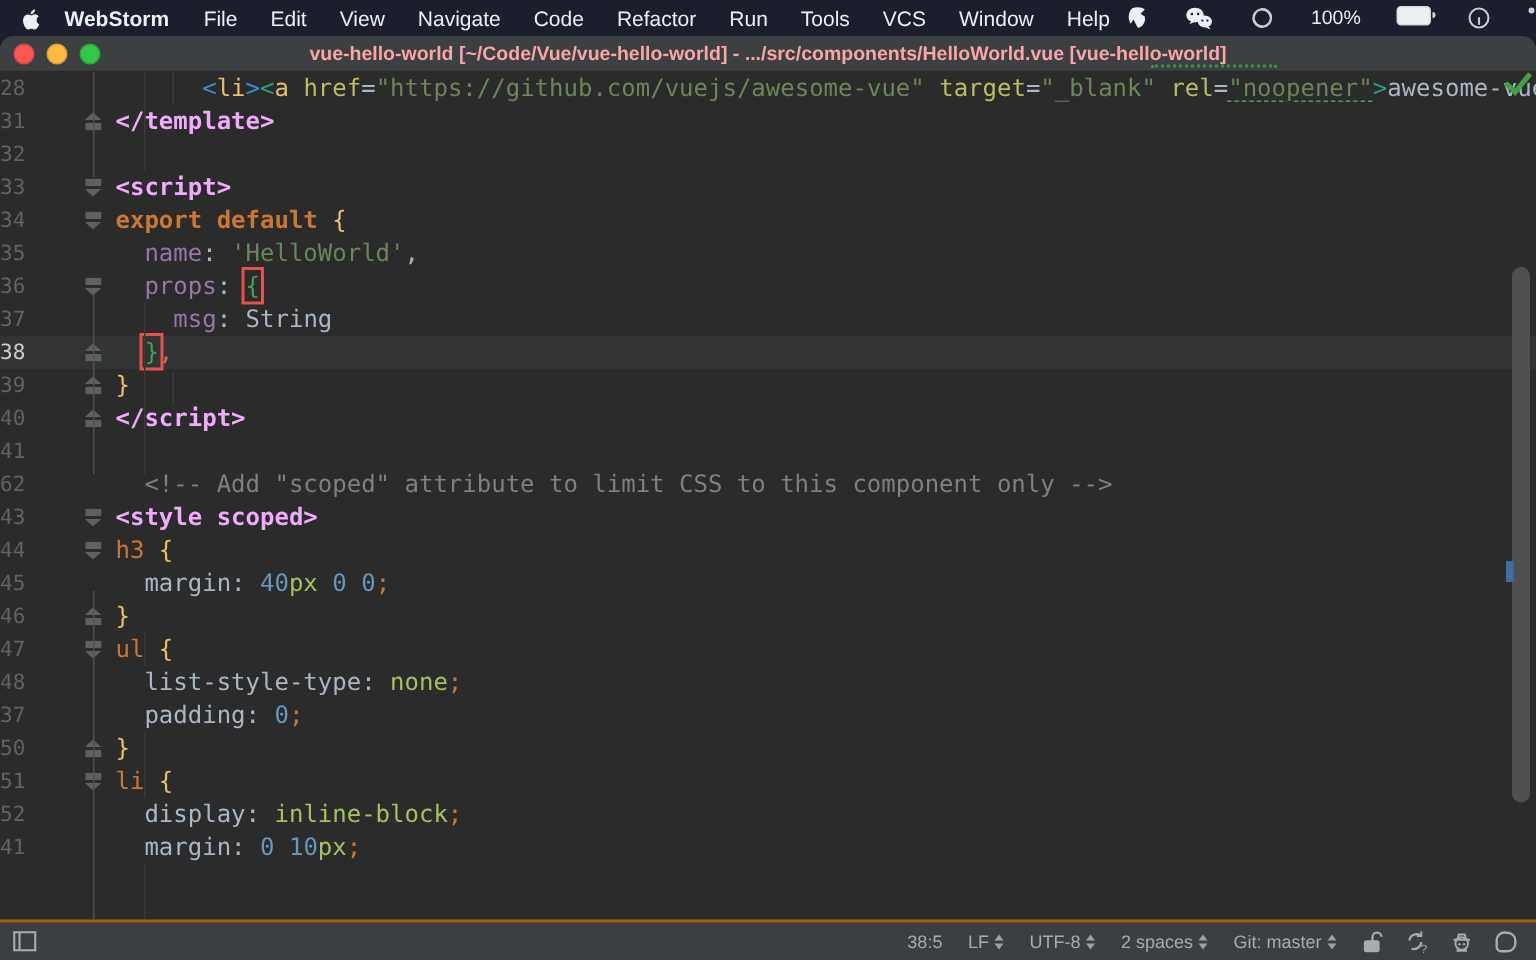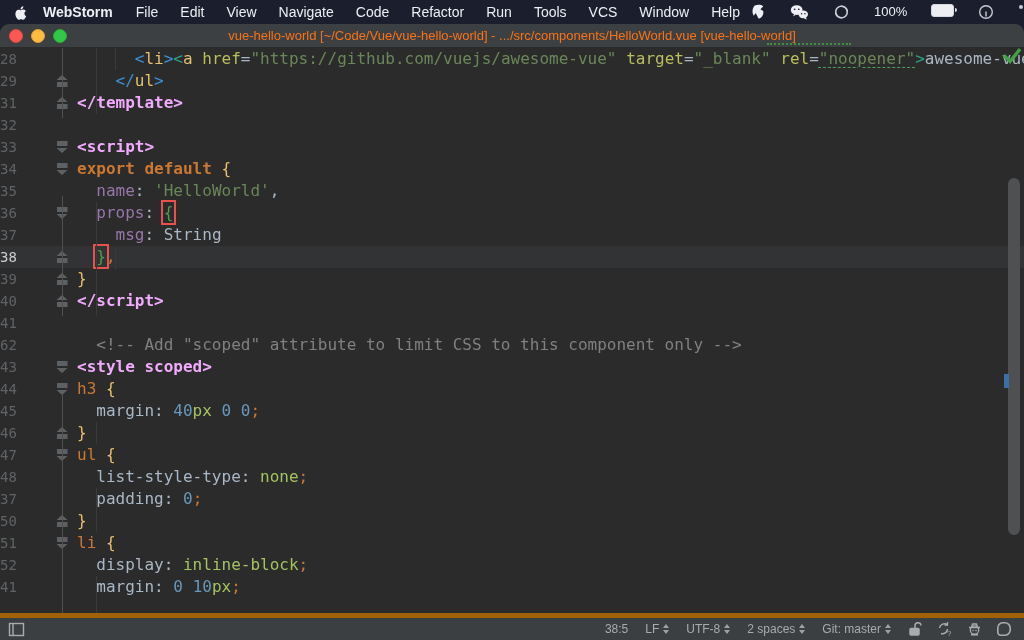--- a/index.html
+++ b/index.html
@@ -20,21 +20,21 @@
 
   
   .titlebar{position:absolute;top:24px;left:0;width:1024px;height:24px;background:#3D4042;
             border-radius:9px 9px 0 0;border-bottom:1px solid #2A2A2A;box-sizing:border-box;
             display:flex;align-items:center;}
   .traffic{display:flex;gap:8px;margin-left:9px;}
   .tl{width:12px;height:12px;border-radius:50%;}
   .tl.red{background:#FC5753;border:0.5px solid #DF4744;}
   .tl.yellow{background:#FDBC40;border:0.5px solid #DEA03A;}
   .tl.green{background:#33C748;border:0.5px solid #27AA35;}
-  .title-text{position:absolute;left:0;right:0;text-align:center;color:#f97316;font-size:13px;}
+  .title-text{position:absolute;left:0;right:0;text-align:center;color:#fca5a5;font-size:13px;font-weight:bold;}
   .title-typo-underline{position:absolute;left:767px;top:19px;width:84px;border-bottom:2px dotted #3F9142;}
 
   
   .editor{position:absolute;top:48px;left:0;width:1024px;height:565px;background:#2B2B2B;overflow:hidden;
           font-family:"DejaVu Sans Mono",monospace;}
   .line{display:flex;height:22px;line-height:22px;white-space:pre;font-size:16px;}
   .line.active{background:#323334;}
   .ln{flex:0 0 36px;padding-left:0;text-align:left;color:#606366;font-size:14px;}
   .line.active .ln{color:#CDCDCD;}
   .fold{flex:0 0 28px;display:flex;align-items:center;justify-content:center;padding-left:12px;}
@@ -54,21 +54,21 @@
 
   .fold-scope-line{position:absolute;width:1px;background:#515151;left:62px;}
   .indent-guide{position:absolute;width:1px;background:#3A3A3A;}
 
   .scroll-thumb{position:absolute;right:4px;top:130px;width:12px;height:357px;border-radius:6px;background:#4E5052;}
   .stripe-marker{position:absolute;right:15px;top:326px;width:5px;height:14px;background:#3D6EA8;}
   .inspect-check{position:absolute;right:2px;top:0px;}
 
   
   .statusbar{position:absolute;top:613px;left:0;width:1024px;height:27px;background:#3C3F41;
-             border-top:5px solid #a16207;box-sizing:border-box;display:flex;align-items:center;
+             border-top:2px solid #a16207;box-sizing:border-box;display:flex;align-items:center;
              color:#A9ABAD;font-size:12px;}
   .sb-left{margin-left:8px;display:flex;align-items:center;}
   .sb-right{margin-left:auto;display:flex;align-items:center;gap:17px;padding-right:12px;}
   .sb-item{display:flex;align-items:center;gap:4px;cursor:default;}
   .ud{display:inline-flex;flex-direction:column;gap:2px;}
   .ud i{display:block;width:0;height:0;border-left:3.5px solid transparent;border-right:3.5px solid transparent;}
   .ud .up{border-bottom:4px solid #9FA2A4;}
   .ud .down{border-top:4px solid #9FA2A4;}
   .sb-icons{display:flex;align-items:center;gap:13px;}
 </style>
@@ -138,21 +138,20 @@
       <span class="tl red"></span>
       <span class="tl yellow"></span>
       <span class="tl green"></span>
     </div>
     <div class="title-typo-underline"></div>
   </div>
 
   <div class="editor">
     <div>
         <div class="line"><span class="ln">28</span><span class="fold"></span><span class="codeline"><span class="tk-ws">      </span><span class="tk-brB">&lt;</span><span class="tk-tag">li</span><span class="tk-brB">&gt;</span><span class="tk-brT">&lt;</span><span class="tk-tag">a</span><span class="tk-ws"> </span><span class="tk-attr">href</span><span class="tk-fg">=</span><span class="tk-str">"https://github.com/vuejs/awesome-vue"</span><span class="tk-ws"> </span><span class="tk-attr">target</span><span class="tk-fg">=</span><span class="tk-str">"_blank"</span><span class="tk-ws"> </span><span class="tk-attr">rel</span><span class="tk-fg">=</span><span class="tk-typo">"noopener"</span><span class="tk-brT">&gt;</span><span class="tk-fg">awesome-vue</span></span></div>
-        <div class="line"><span class="ln">29</span><span class="fold"><i class="fm end"></i></span><span class="codeline"><span class="tk-ws">    </span><span class="tk-brB">&lt;/</span><span class="tk-tag">ul</span><span class="tk-brB">&gt;</span></span></div>
         <div class="line"><span class="ln">31</span><span class="fold"><i class="fm end"></i></span><span class="codeline"><span class="tk-top">&lt;/template&gt;</span></span></div>
         <div class="line"><span class="ln">32</span><span class="fold"></span><span class="codeline"></span></div>
         <div class="line"><span class="ln">33</span><span class="fold"><i class="fm start"></i></span><span class="codeline"><span class="tk-top">&lt;script&gt;</span></span></div>
         <div class="line"><span class="ln">34</span><span class="fold"><i class="fm start"></i></span><span class="codeline"><span class="tk-kw">export</span><span class="tk-ws"> </span><span class="tk-kw">default</span><span class="tk-ws"> </span><span class="tk-brace">{</span></span></div>
         <div class="line"><span class="ln">35</span><span class="fold"></span><span class="codeline"><span class="tk-ws">  </span><span class="tk-pur">name</span><span class="tk-fg">:</span><span class="tk-ws"> </span><span class="tk-str">'HelloWorld'</span><span class="tk-fg">,</span></span></div>
         <div class="line"><span class="ln">36</span><span class="fold"><i class="fm start"></i></span><span class="codeline"><span class="tk-ws">  </span><span class="tk-pur">props</span><span class="tk-fg">:</span><span class="tk-ws"> </span><span class="tk-mbox boxed">{</span></span></div>
         <div class="line"><span class="ln">37</span><span class="fold"></span><span class="codeline"><span class="tk-ws">    </span><span class="tk-pur">msg</span><span class="tk-fg">:</span><span class="tk-ws"> </span><span class="tk-fg">String</span></span></div>
         <div class="line active"><span class="ln">38</span><span class="fold"><i class="fm end"></i></span><span class="codeline"><span class="tk-ws">  </span><span class="tk-mbox boxed">}</span><span class="tk-semi">,</span></span></div>
         <div class="line"><span class="ln">39</span><span class="fold"><i class="fm end"></i></span><span class="codeline"><span class="tk-brace">}</span></span></div>
         <div class="line"><span class="ln">40</span><span class="fold"><i class="fm end"></i></span><span class="codeline"><span class="tk-top">&lt;/script&gt;</span></span></div>

